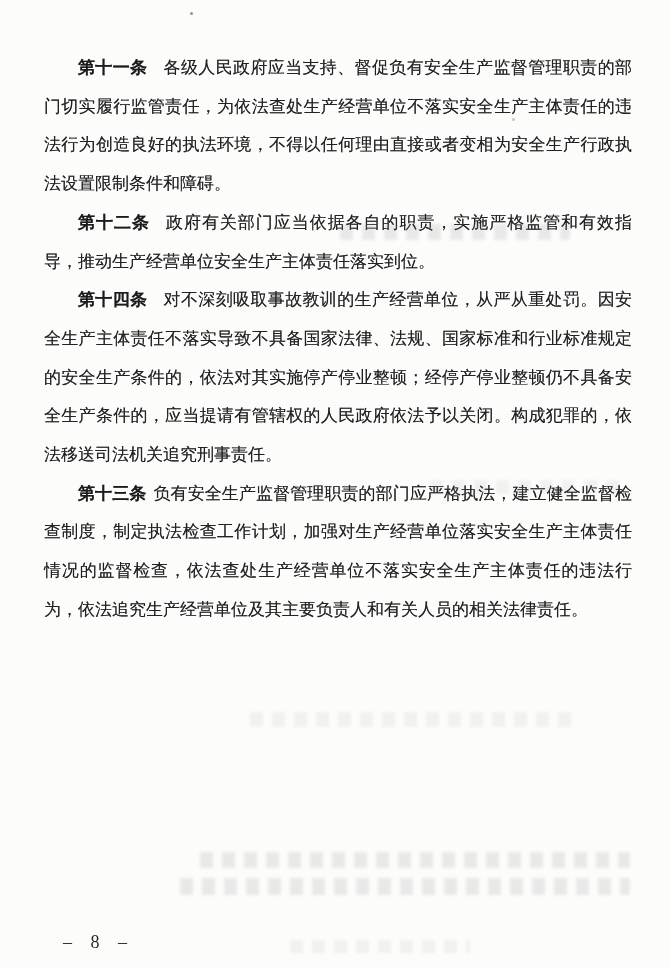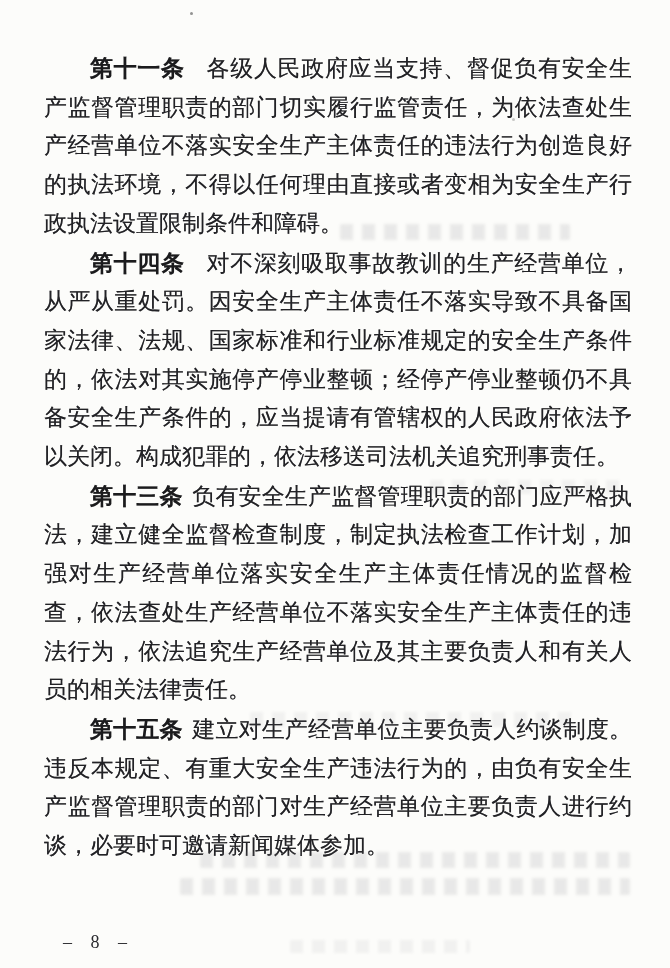--- a/index.html
+++ b/index.html
@@ -20,21 +20,21 @@
   .content {
     position: absolute;
     top: 49px;
     left: 44px;
     width: 588px;
   }
   p.article {
     margin: 0;
     padding: 0;
     text-indent: 2em;
-    font-size: 23px;
+    font-size: 17px;
     line-height: 38.7px;
     text-align: justify;
     text-justify: inter-ideograph;
     letter-spacing: 0px;
     text-shadow: 0 0 0.5px rgba(20,20,20,0.55);
   }
   .art-num {
     font-family: "Liberation Sans", "DejaVu Sans", sans-serif;
     font-weight: 700;
     color: #1b1b1d;
@@ -73,26 +73,26 @@
 </style>
 </head>
 <body>
 
 <div class="page">
 
   <div class="content">
 
     <p class="article"><span class="art-num gap-wide">第十一条</span><span>各级人民政府应当支持、督促负有安全生产监督管理职责的部门切实履行监管责任，为依法查处生产经营单位不落实安全生产主体责任的违法行为创造良好的执法环境，不得以任何理由直接或者变相为安全生产行政执法设置限制条件和障碍。</span></p>
 
+    <p class="article"><span class="art-num gap-wide">第十二条</span><span>政府有关部门应当依据各自的职责，实施严格监管和有效指导，推动生产经营单位安全生产主体责任落实到位。</span></p>
 
     <p class="article"><span class="art-num gap-wide">第十四条</span><span>对不深刻吸取事故教训的生产经营单位，从严从重处罚。因安全生产主体责任不落实导致不具备国家法律、法规、国家标准和行业标准规定的安全生产条件的，依法对其实施停产停业整顿；经停产停业整顿仍不具备安全生产条件的，应当提请有管辖权的人民政府依法予以关闭。构成犯罪的，依法移送司法机关追究刑事责任。</span></p>
 
     <p class="article"><span class="art-num gap-narrow">第十三条</span><span>负有安全生产监督管理职责的部门应严格执法，建立健全监督检查制度，制定执法检查工作计划，加强对生产经营单位落实安全生产主体责任情况的监督检查，依法查处生产经营单位不落实安全生产主体责任的违法行为，依法追究生产经营单位及其主要负责人和有关人员的相关法律责任。</span></p>
 
-    <p class="article"><span class="art-num gap-narrow">第十五条</span><span>建立对生产经营单位主要负责人约谈制度。违反本规定、有重大安全生产违法行为的，由负有安全生产监督管理职责的部门对生产经营单位主要负责人进行约谈，必要时可邀请新闻媒体参加。</span></p>
 
   </div>
 
   <div class="smudge" style="left:340px; top:224px; width:230px; height:16px;"></div>
   <div class="smudge light" style="left:430px; top:480px; width:190px; height:14px;"></div>
   <div class="smudge light" style="left:250px; top:712px; width:330px; height:15px;"></div>
   <div class="smudge" style="left:200px; top:852px; width:430px; height:16px;"></div>
   <div class="smudge" style="left:180px; top:878px; width:450px; height:17px;"></div>
   <div class="smudge light" style="left:290px; top:940px; width:180px; height:13px;"></div>
   <div class="speck" style="left:190px; top:12px;"></div>

